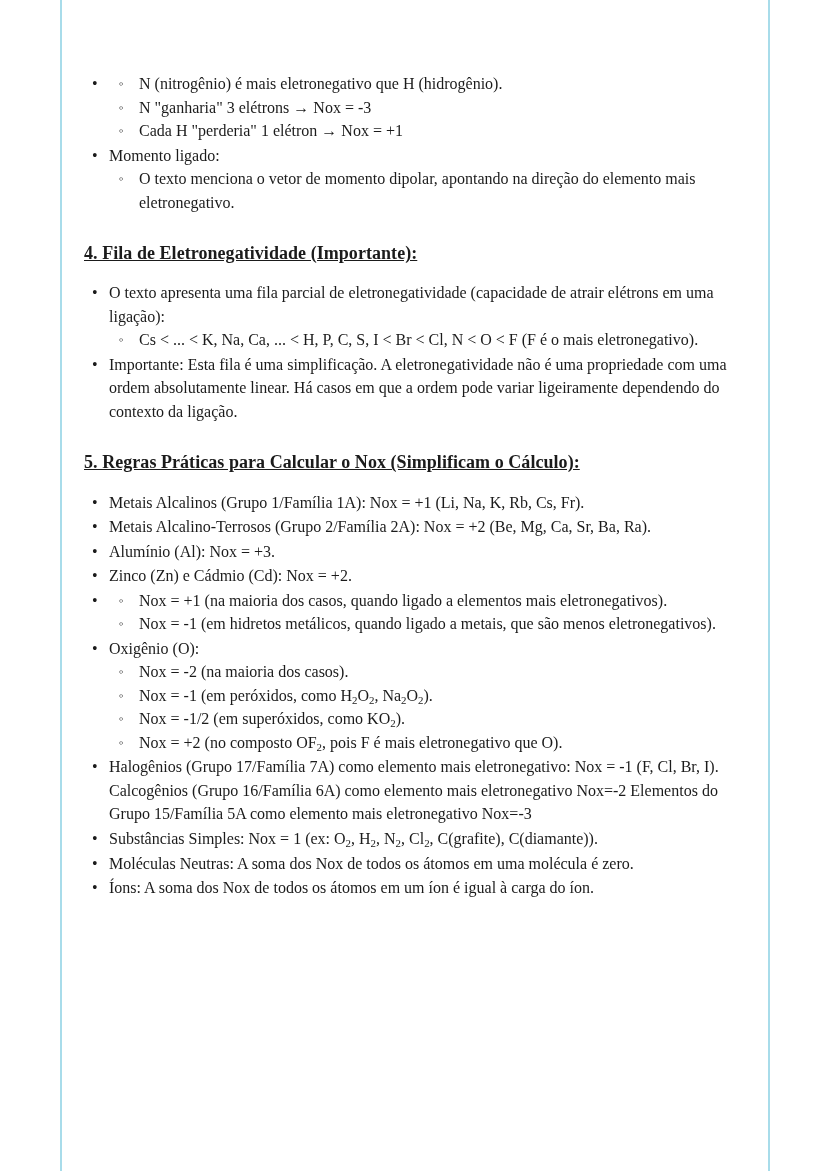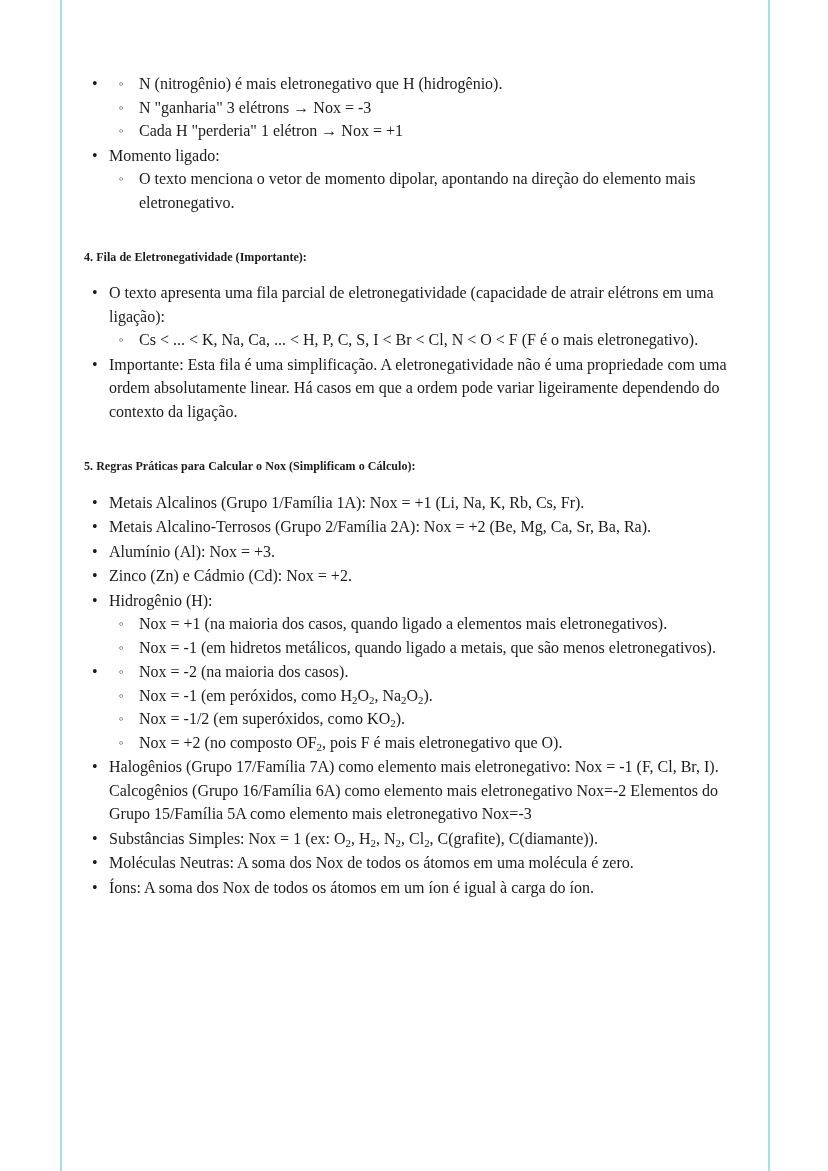--- a/index.html
+++ b/index.html
@@ -30,25 +30,26 @@
   .page {
     position: absolute;
     left: 84px;
     top: 0;
     width: 668px;
     padding-top: 72px;
     box-sizing: border-box;
   }
 
   h2.section {
-    font-size: 12px;
+    font-size: 18px;
     font-weight: bold;
-    margin: 35px 0 16px 0;
+    margin: 27px 0 16px 0;
     line-height: 1.35;
     letter-spacing: 0.05px;
+    text-decoration: underline;
   }
 
   ul {
     list-style: none;
     margin: 0;
     padding: 0;
   }
   ul.lvl1 > li {
     position: relative;
     padding-left: 25px;
@@ -161,35 +162,35 @@
       <span class="bullet">•</span>
       <span class="txt">Alumínio (Al): Nox = +3.</span>
     </li>
     <li>
       <span class="bullet">•</span>
       <span class="txt">Zinco (Zn) e Cádmio (Cd): Nox = +2.</span>
     </li>
 
     <li>
       <span class="bullet">•</span>
-      <span class="txt">Hidrogênio (H):</span>
       <ul class="lvl2">
         <li>
           <span class="bullet">◦</span>
           <span class="txt">Nox = +1 (na maioria dos casos, quando ligado a elementos mais eletronegativos).</span>
         </li>
         <li>
           <span class="bullet">◦</span>
           <span class="txt">Nox = -1 (em hidretos metálicos, quando ligado a metais, que são menos eletronegativos).</span>
         </li>
       </ul>
     </li>
 
     <li>
       <span class="bullet">•</span>
+      <span class="txt">Oxigênio (O):</span>
       <ul class="lvl2">
         <li>
           <span class="bullet">◦</span>
           <span class="txt">Nox = -2 (na maioria dos casos).</span>
         </li>
         <li>
           <span class="bullet">◦</span>
           <span class="txt"><span>Nox = -1 (em peróxidos, como H</span><sub>2</sub><span>O</span><sub>2</sub><span>, Na</span><sub>2</sub><span>O</span><sub>2</sub><span>).</span></span>
         </li>
         <li>

